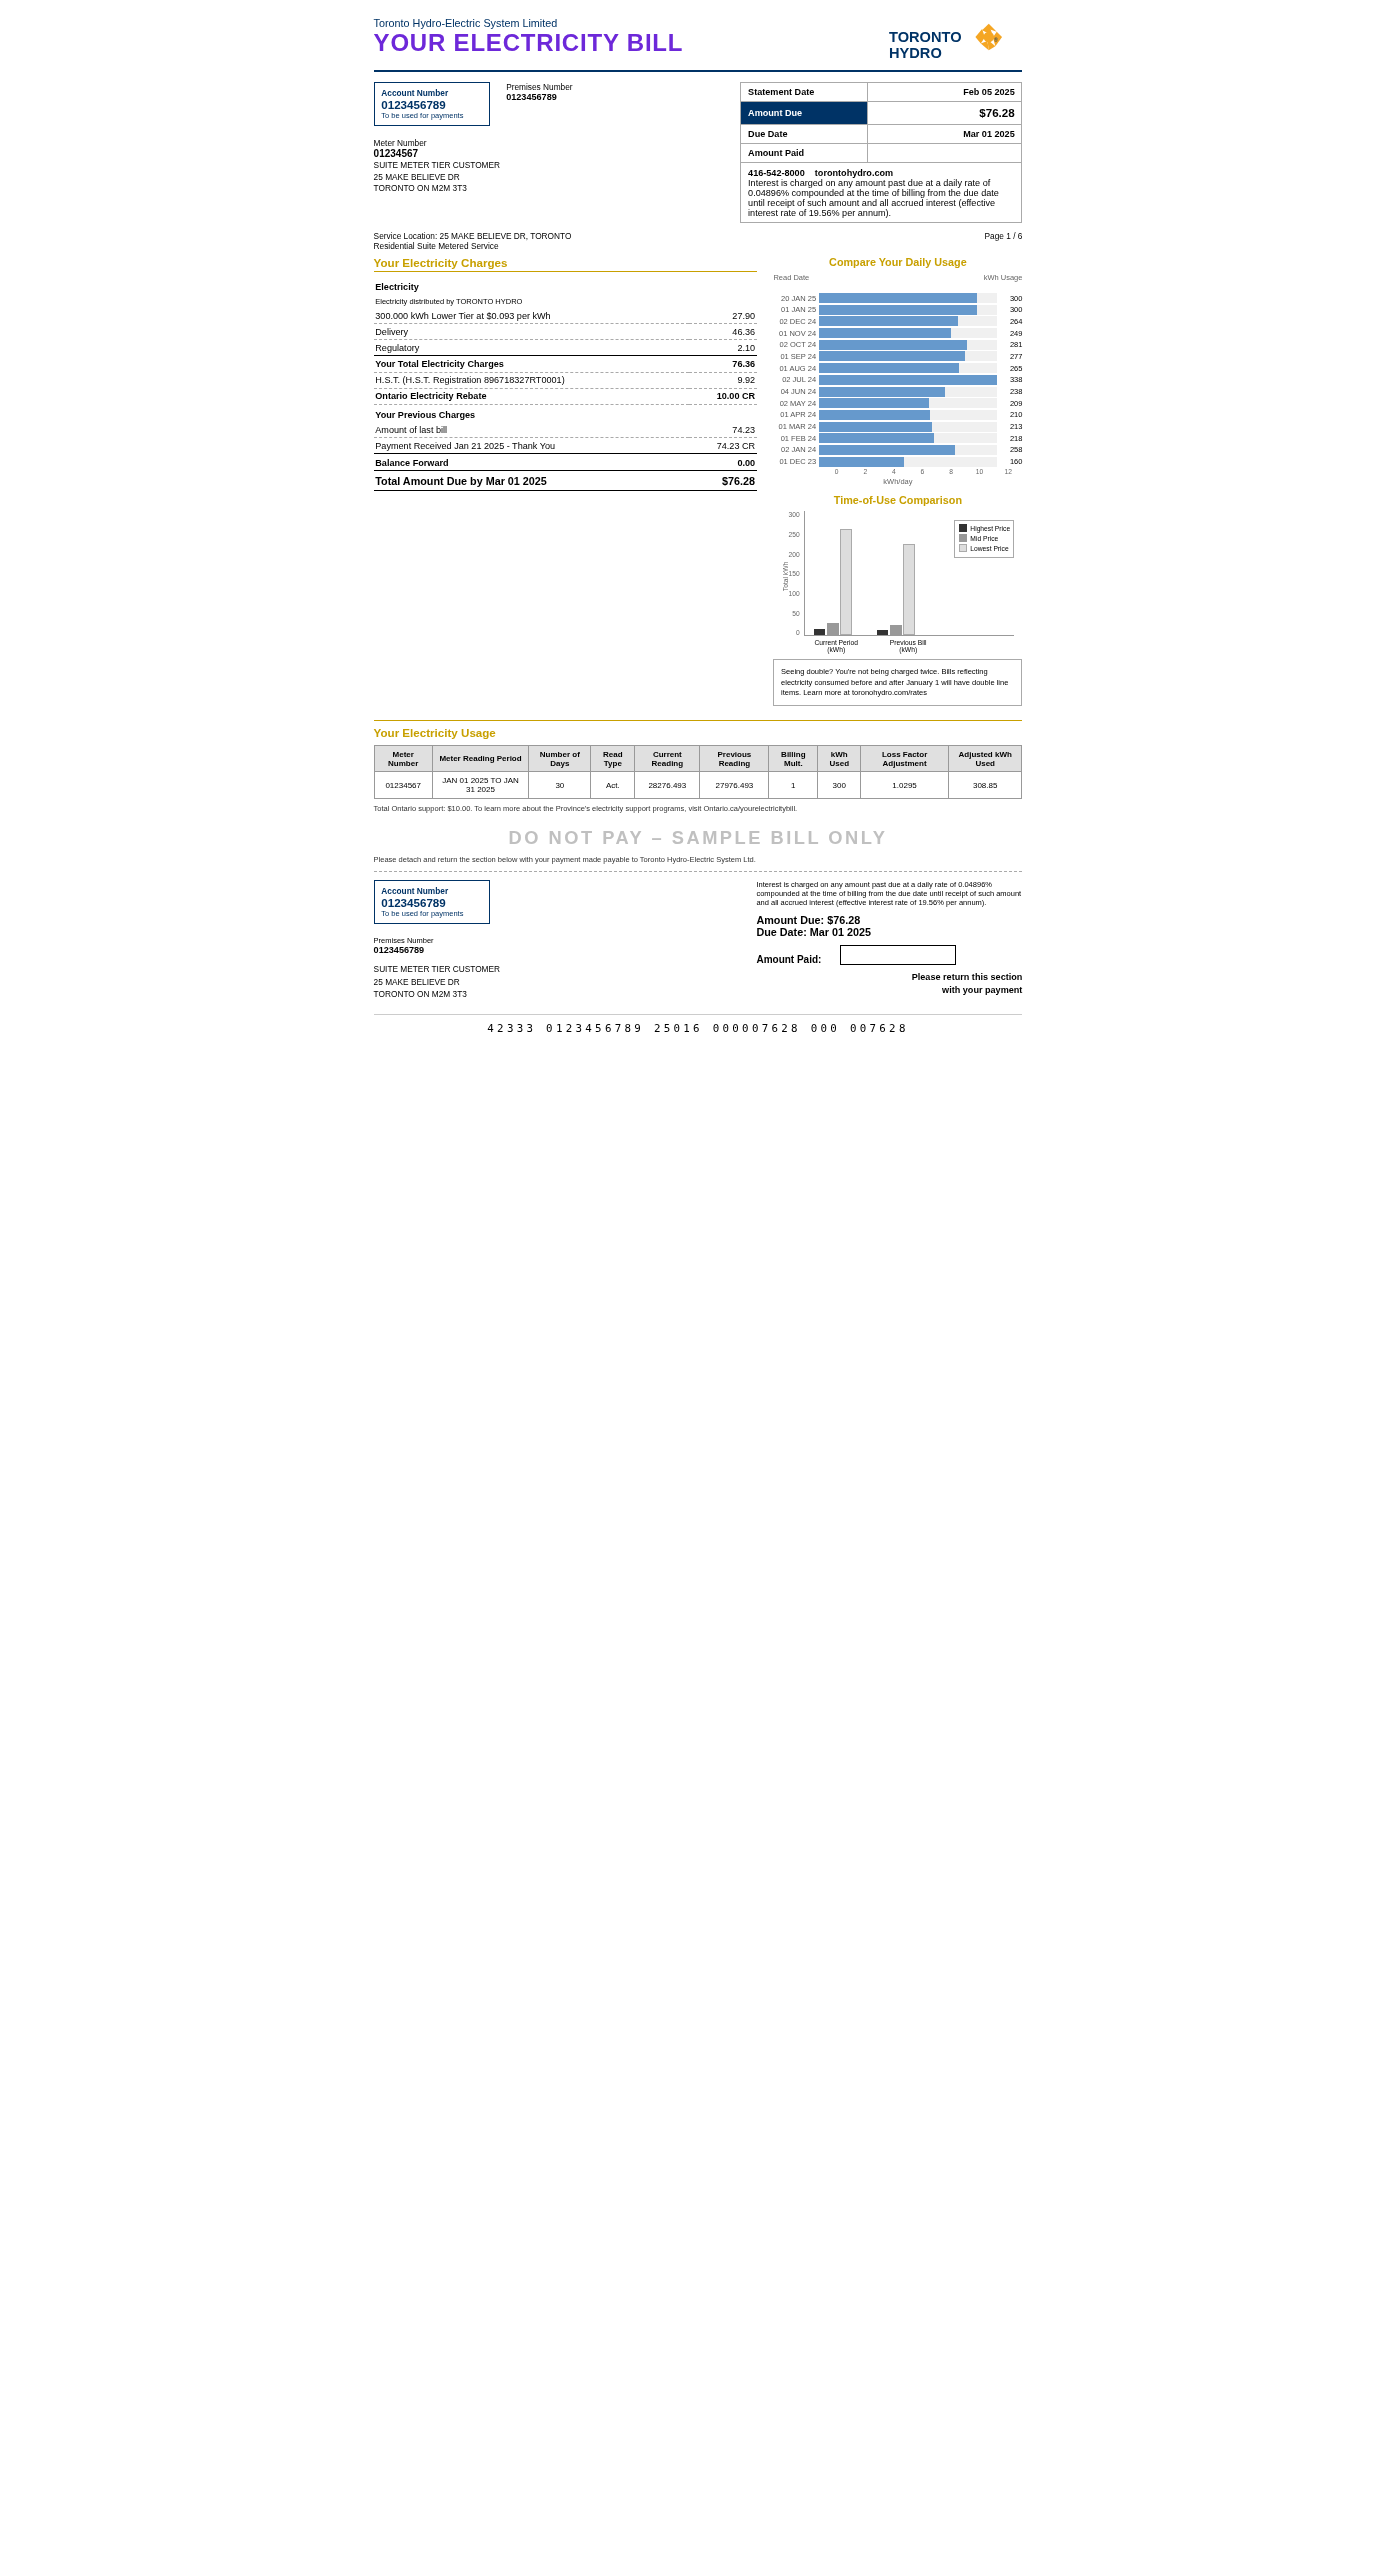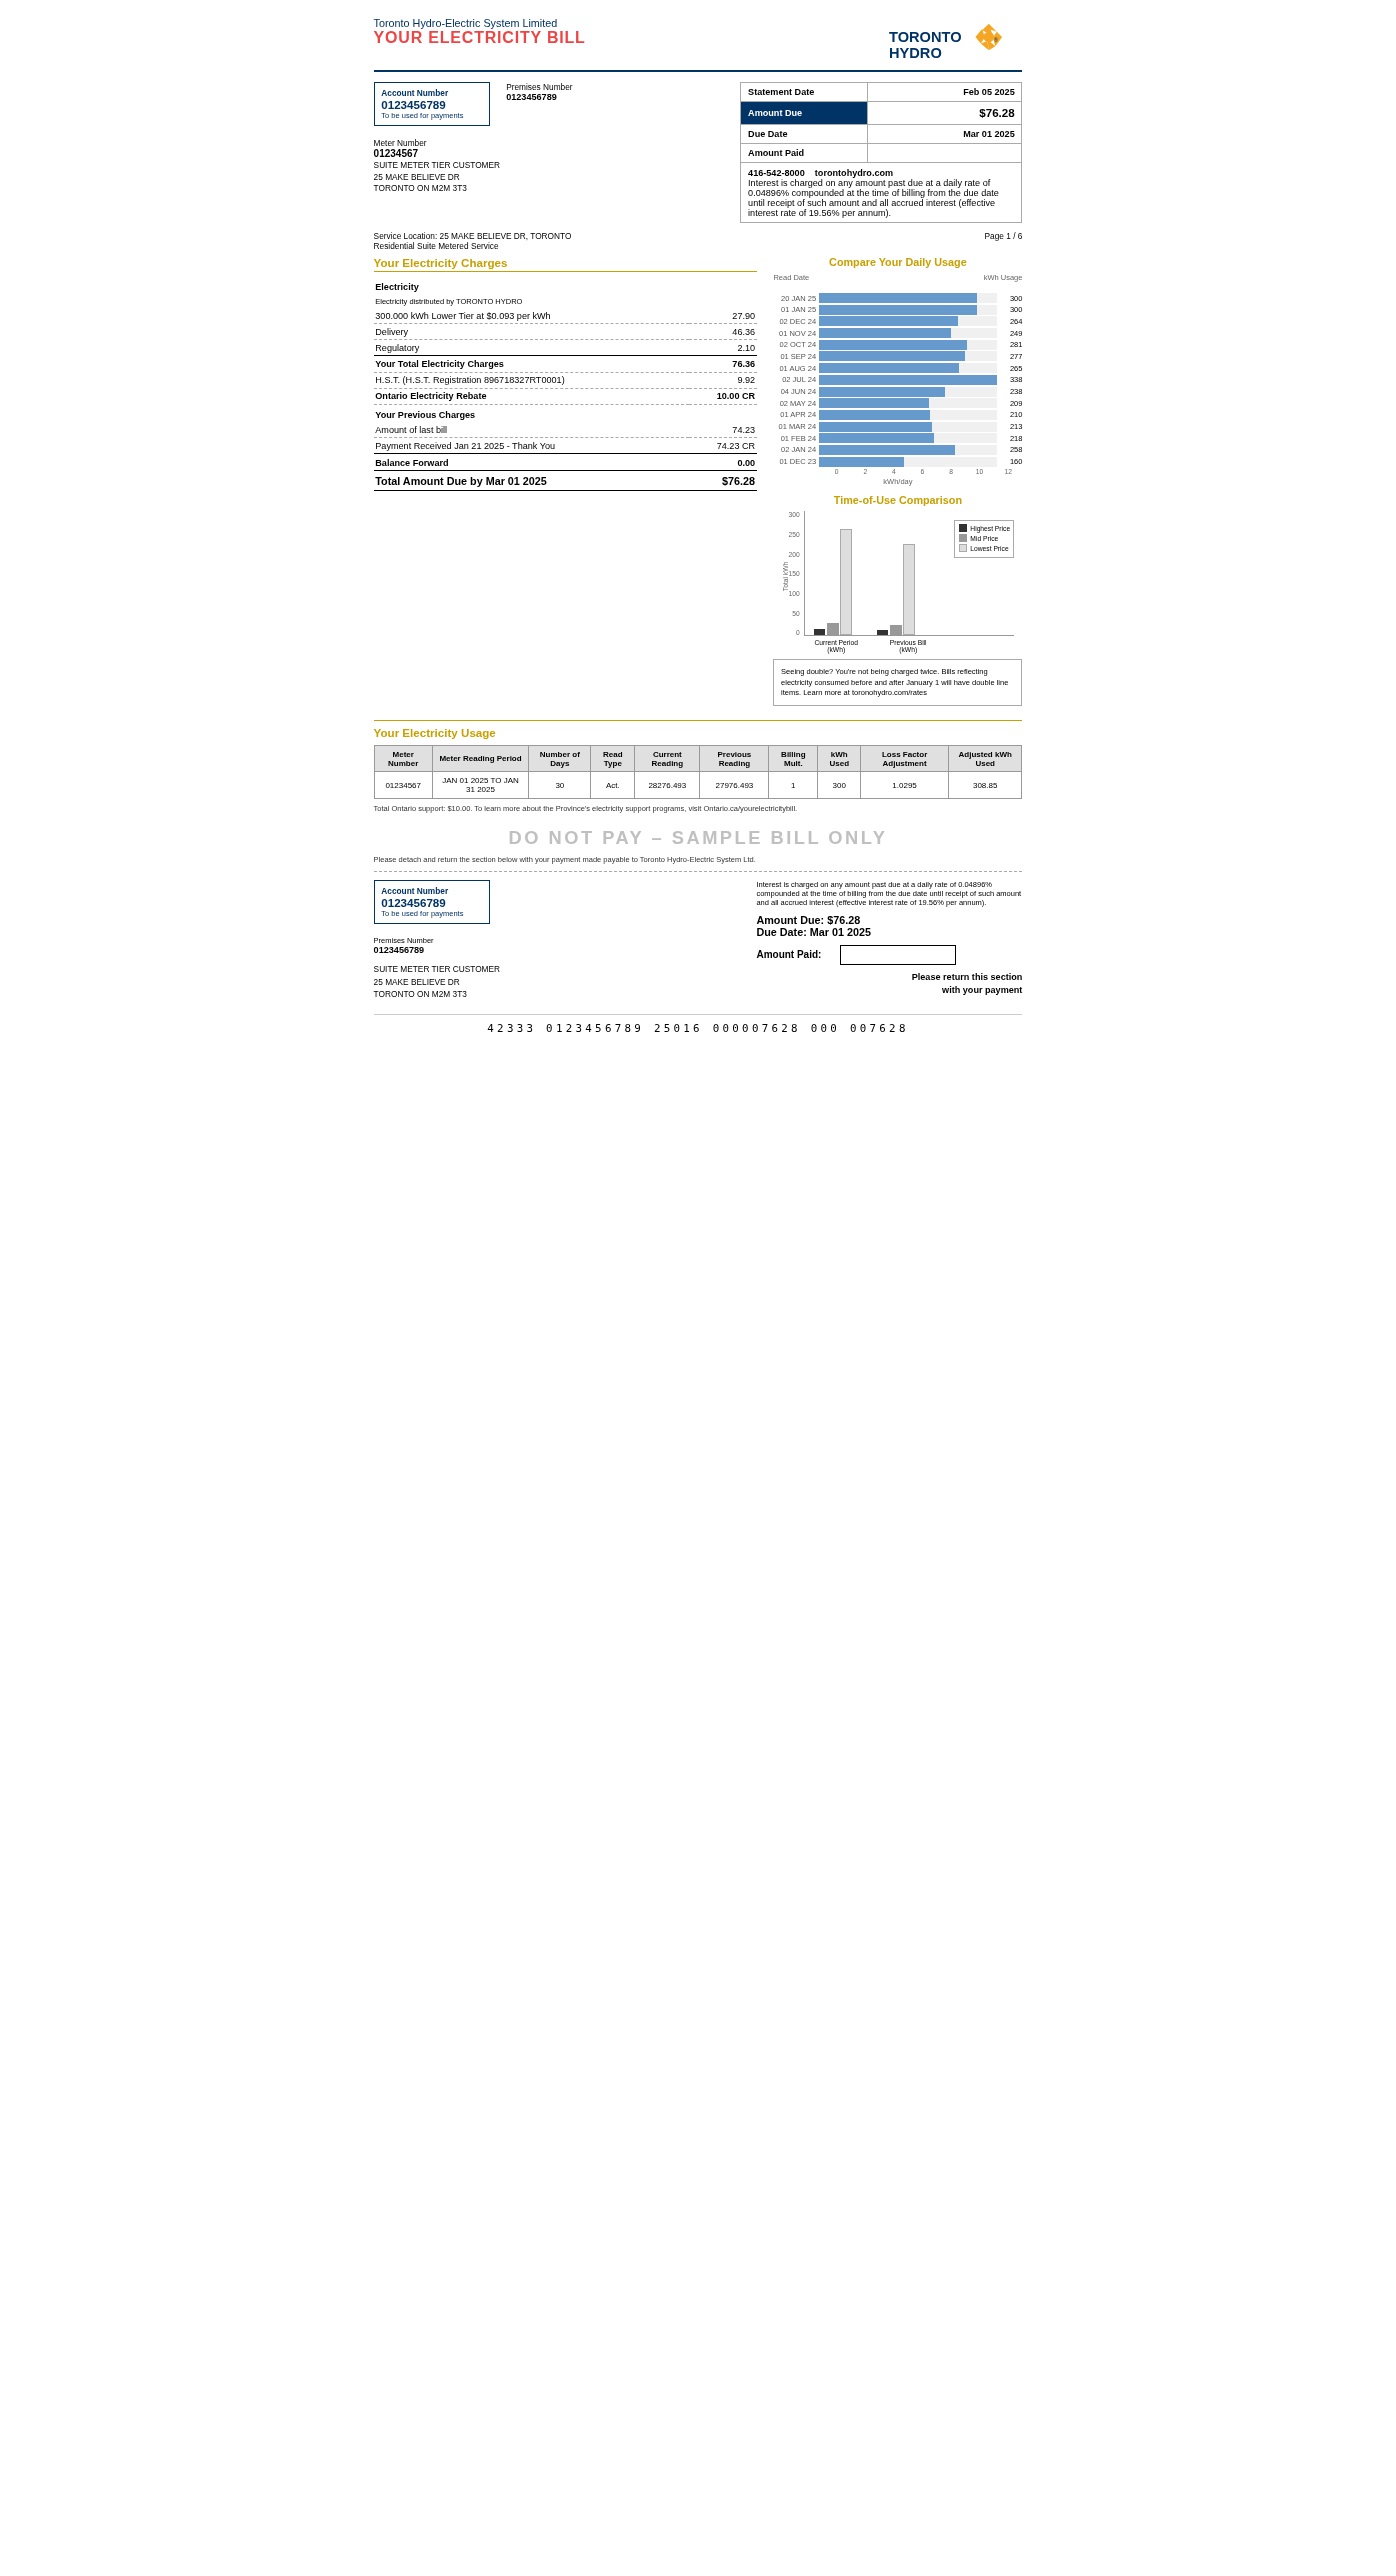--- a/index.html
+++ b/index.html
@@ -21,23 +21,23 @@
       margin-bottom: 10px;
       padding-bottom: 6.7px;
       border-bottom: 2.5px solid #003366;
     }
     .header-title h2 {
       font-size: 10.8px;
       font-weight: normal;
       color: #003366;
     }
     .header-title h1 {
-      font-size: 16px;
-      font-weight: bold;
-      color: #ef4444;
+      font-size: 24px;
+      font-weight: bold;
+      color: #6d28d9;
       letter-spacing: 0.8px;
     }
     .logo-area {
       display: flex;
       align-items: center;
     }
     .logo-svg {
       width: 133px;
     }
 
@@ -364,21 +364,21 @@
       font-weight: bold;
       margin-top: 6.7px;
     }
     .payment-right .due-date-big {
       font-size: 10.8px;
       font-weight: bold;
       margin-bottom: 6.7px;
     }
     .amount-paid-row {
       display: flex;
-      align-items: center;
+      align-items: flex-end;
       gap: 19px;
       margin-top: 6.7px;
     }
     .amount-paid-label {
       font-size: 10px;
       font-weight: bold;
     }
     .amount-paid-box {
       border: 0.8px solid #000;
       width: 116px;

